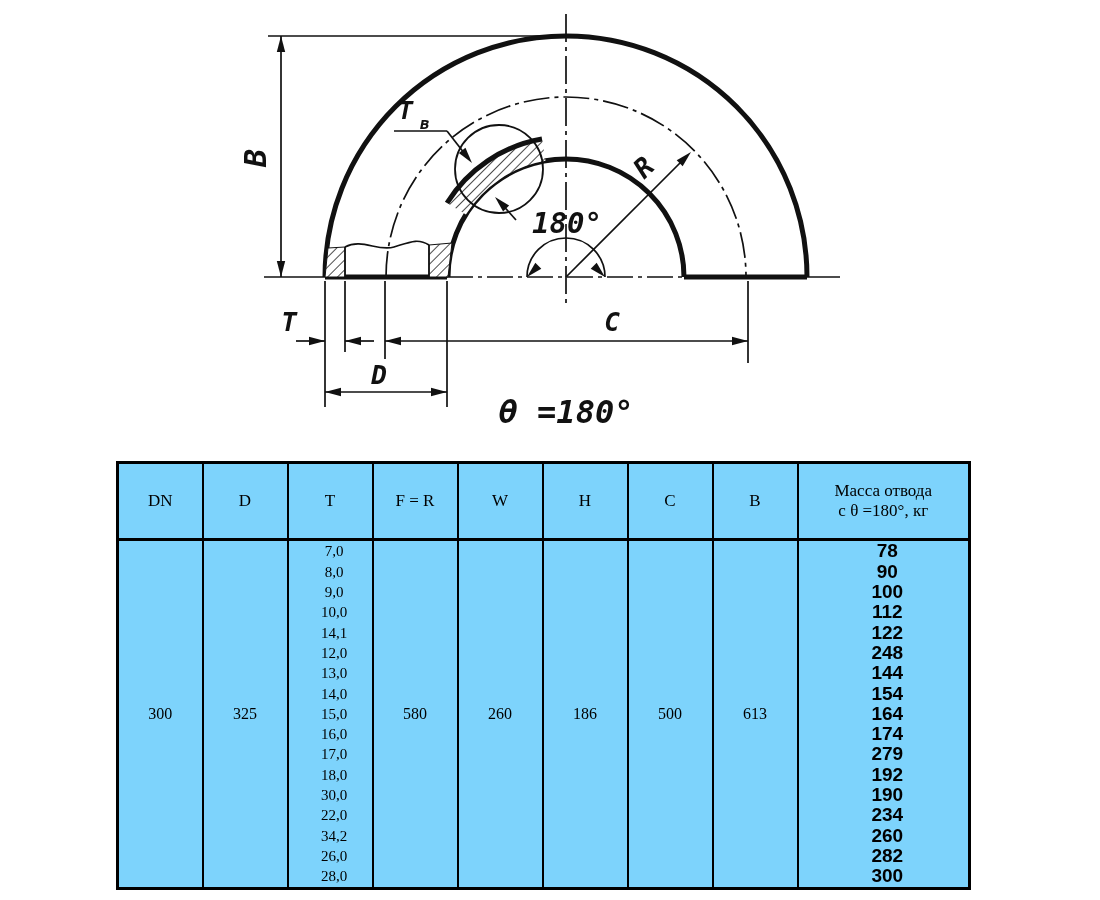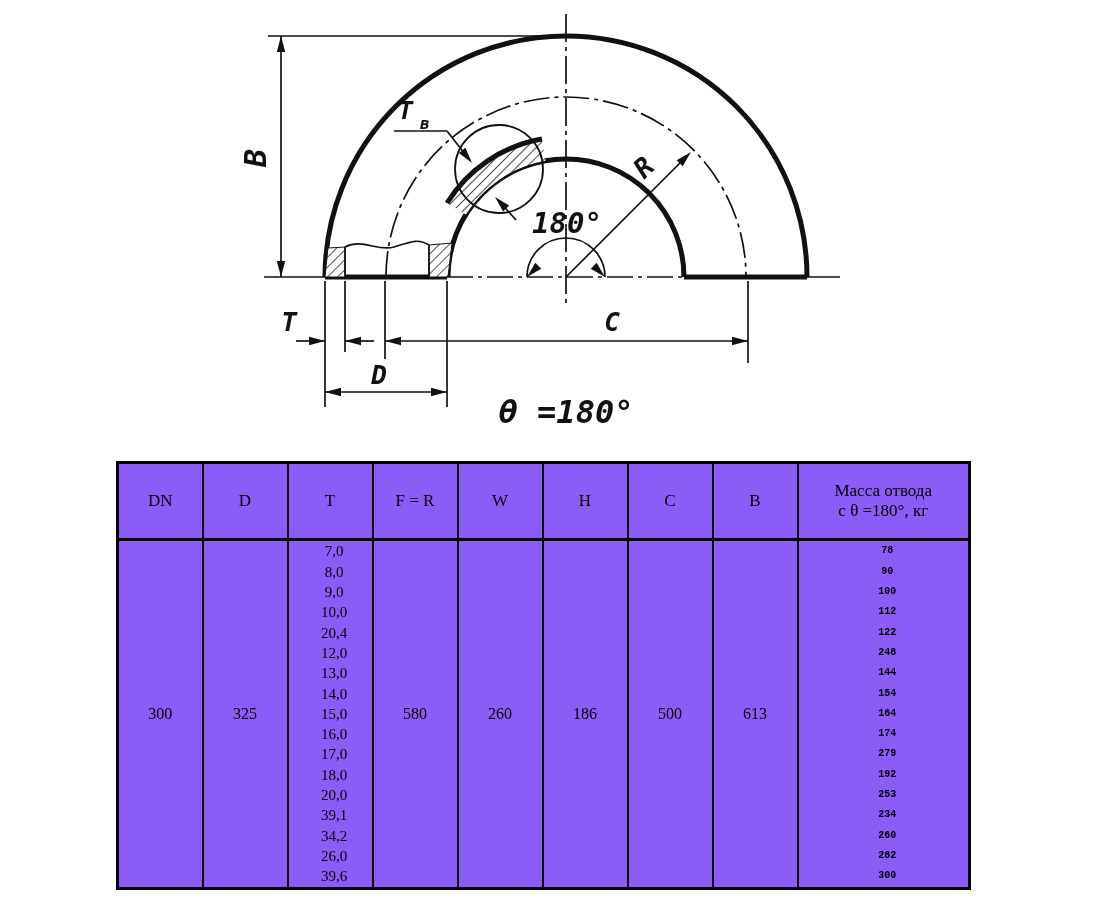--- a/index.html
+++ b/index.html
@@ -9,37 +9,37 @@
   }
   .diagram-wrap{position:absolute;top:0;left:0;width:1100px;height:458px;}
   svg text{fill:#111;}
   .tech-label{
     font-family:"DejaVu Sans Mono", monospace;
     font-style:italic;font-weight:bold;
   }
   .table-wrap{position:absolute;top:461px;left:116px;}
   table.spec{
     border-collapse:collapse;table-layout:fixed;
-    border:3px solid #000;background:#8b5cf6;
+    border:3px solid #000;background:#7dd3fc;
   }
   table.spec th, table.spec td{
     border-left:2px solid #000;border-right:2px solid #000;
     padding:0;text-align:center;vertical-align:middle;
   }
   table.spec thead th{
     height:74px;font-size:17px;font-weight:normal;
     border-bottom:3px solid #000;
   }
   table.spec td{height:346px;}
   .col-s{width:85px;}
   .col-l{width:172px;}
   .mass-header-line{line-height:20px;}
   .stack{display:flex;flex-direction:column;justify-content:center;height:346px;margin-left:8px;}
   .t-line{height:20.3px;line-height:20.3px;font-size:15px;font-family:"Liberation Serif",serif;}
-  .mass-line{height:20.3px;line-height:20.3px;font-size:10px;font-weight:bold;font-family:Liberation Mono, monospace;}
+  .mass-line{height:20.3px;line-height:20.3px;font-size:19px;font-weight:bold;font-family:Liberation Sans, sans-serif;}
   .single-val{font-size:16px;}
 </style>
 </head>
 <body>
 
 <div class="diagram-wrap">
 <svg width="1100" height="458" viewBox="0 0 1100 458" xmlns="http://www.w3.org/2000/svg">
   <defs>
     <pattern id="hatch" width="7" height="7" patternUnits="userSpaceOnUse" patternTransform="rotate(45)">
       <rect width="7" height="7" fill="#ffffff"></rect>
@@ -149,33 +149,33 @@
     <tbody>
       <tr>
         <td><span class="single-val">300</span></td>
         <td><span class="single-val">325</span></td>
         <td>
           <div class="stack">
               <div class="t-line">7,0</div>
               <div class="t-line">8,0</div>
               <div class="t-line">9,0</div>
               <div class="t-line">10,0</div>
-              <div class="t-line">20,4</div>
+              <div class="t-line">14,1</div>
               <div class="t-line">12,0</div>
               <div class="t-line">13,0</div>
               <div class="t-line">14,0</div>
               <div class="t-line">15,0</div>
               <div class="t-line">16,0</div>
               <div class="t-line">17,0</div>
               <div class="t-line">18,0</div>
-              <div class="t-line">20,0</div>
-              <div class="t-line">39,1</div>
+              <div class="t-line">30,0</div>
+              <div class="t-line">22,0</div>
               <div class="t-line">34,2</div>
               <div class="t-line">26,0</div>
-              <div class="t-line">39,6</div>
+              <div class="t-line">28,0</div>
             </div>
         </td>
         <td><span class="single-val">580</span></td>
         <td><span class="single-val">260</span></td>
         <td><span class="single-val">186</span></td>
         <td><span class="single-val">500</span></td>
         <td><span class="single-val">613</span></td>
         <td>
           <div class="stack">
               <div class="mass-line">78</div>
@@ -183,21 +183,21 @@
               <div class="mass-line">100</div>
               <div class="mass-line">112</div>
               <div class="mass-line">122</div>
               <div class="mass-line">248</div>
               <div class="mass-line">144</div>
               <div class="mass-line">154</div>
               <div class="mass-line">164</div>
               <div class="mass-line">174</div>
               <div class="mass-line">279</div>
               <div class="mass-line">192</div>
-              <div class="mass-line">253</div>
+              <div class="mass-line">190</div>
               <div class="mass-line">234</div>
               <div class="mass-line">260</div>
               <div class="mass-line">282</div>
               <div class="mass-line">300</div>
             </div>
         </td>
       </tr>
     </tbody>
   </table>
 </div>

